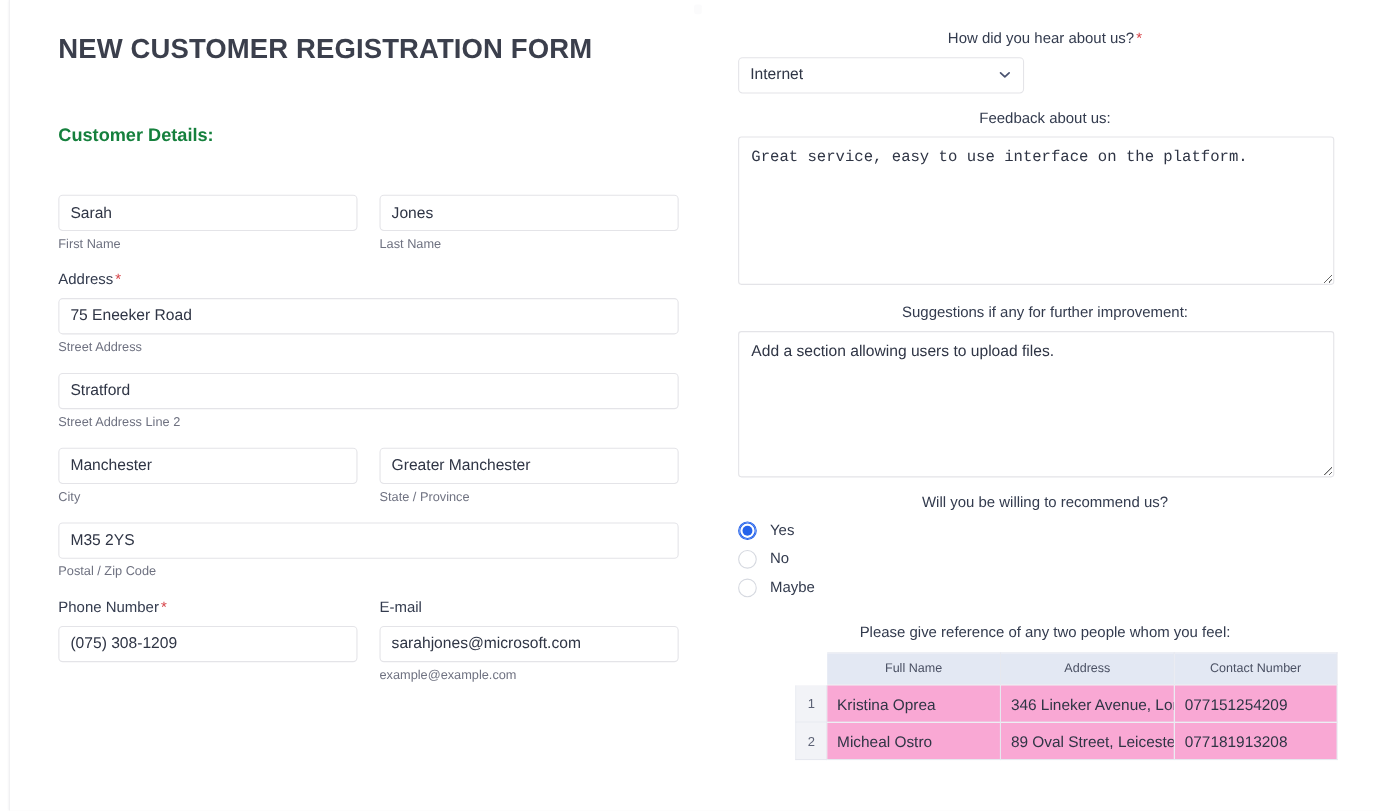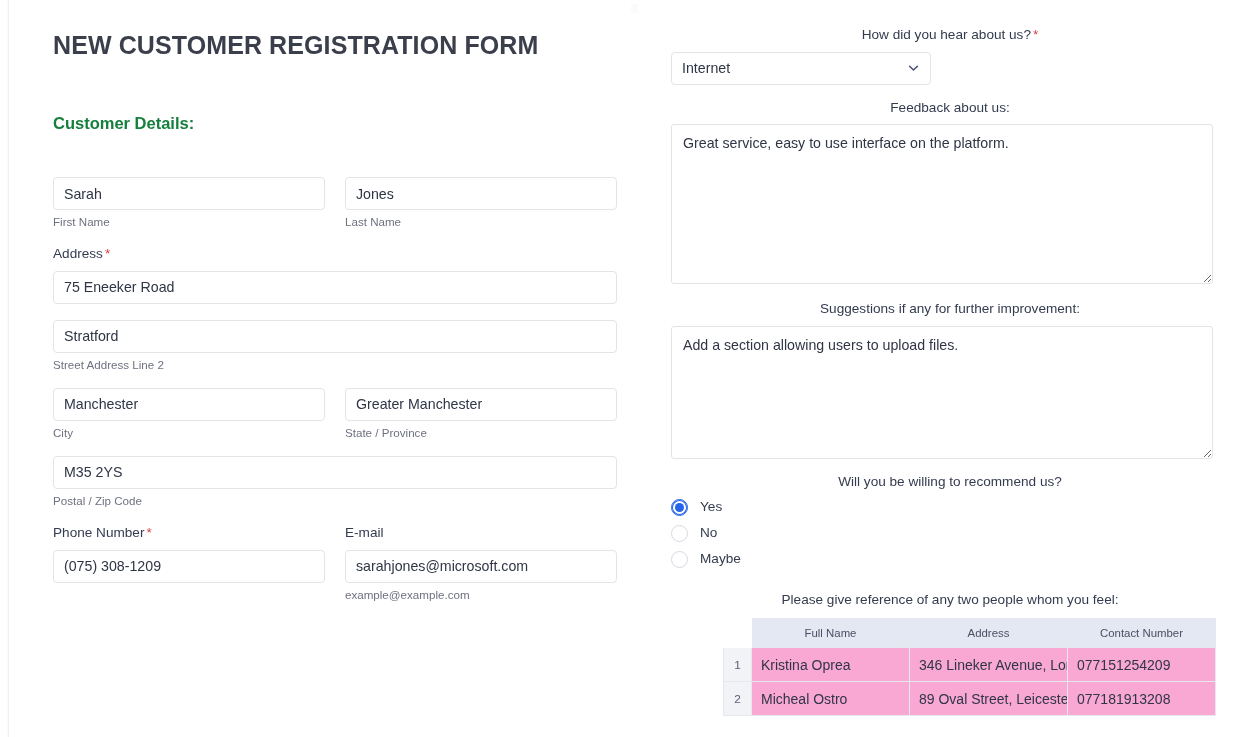--- a/index.html
+++ b/index.html
@@ -148,21 +148,21 @@
     font-size: 14.2px;
     font-family: "Liberation Sans", sans-serif;
     color: #2f3545;
     background: #ffffff;
     border: 1px solid #e4e4e8;
     border-radius: 3px;
     outline: none;
     resize: both;
     line-height: 1.35;
   }
-  .ta-feedback { height: 160px; }
+  .ta-feedback { height: 135px; font-family: Liberation Mono, monospace; }
   .ta-suggest { height: 133px; }
 
   .radio-group { margin-top: 6px; }
   .radio-row {
     display: flex;
     align-items: flex-start;
     height: 26px;
     cursor: pointer;
   }
   .radio-dot {
@@ -277,20 +277,21 @@
         </div>
       </div>
 
       <div class="spacer-16"></div>
 
       <div class="field-block">
         <div class="field-label"><span>Address</span><span class="req">*</span></div>
 
         <div class="full-row">
           <input class="txt-input" type="text" value="75 Eneeker Road" style="">
+          <div class="sub-label">Street Address</div>
         </div>
 
         <div class="spacer-16"></div>
 
         <div class="full-row">
           <input class="txt-input" type="text" value="Stratford" style="">
           <div class="sub-label">Street Address Line 2</div>
         </div>
 
         <div class="spacer-16"></div>

